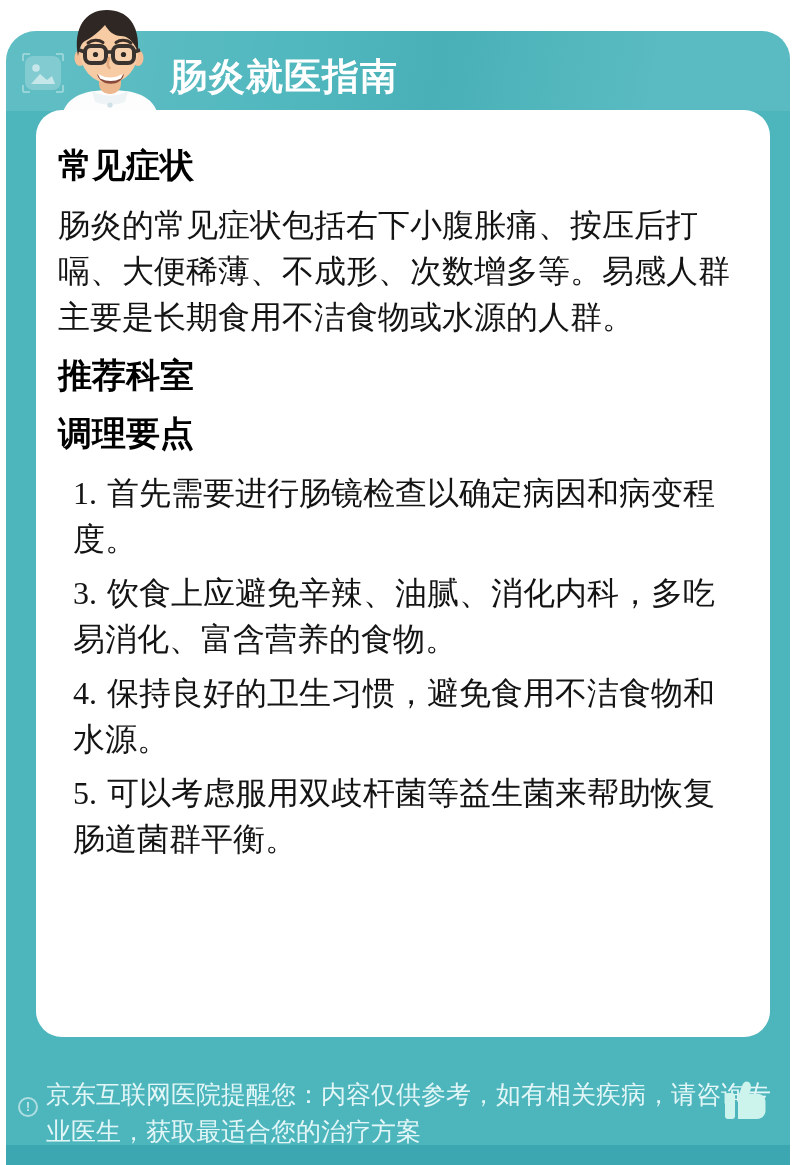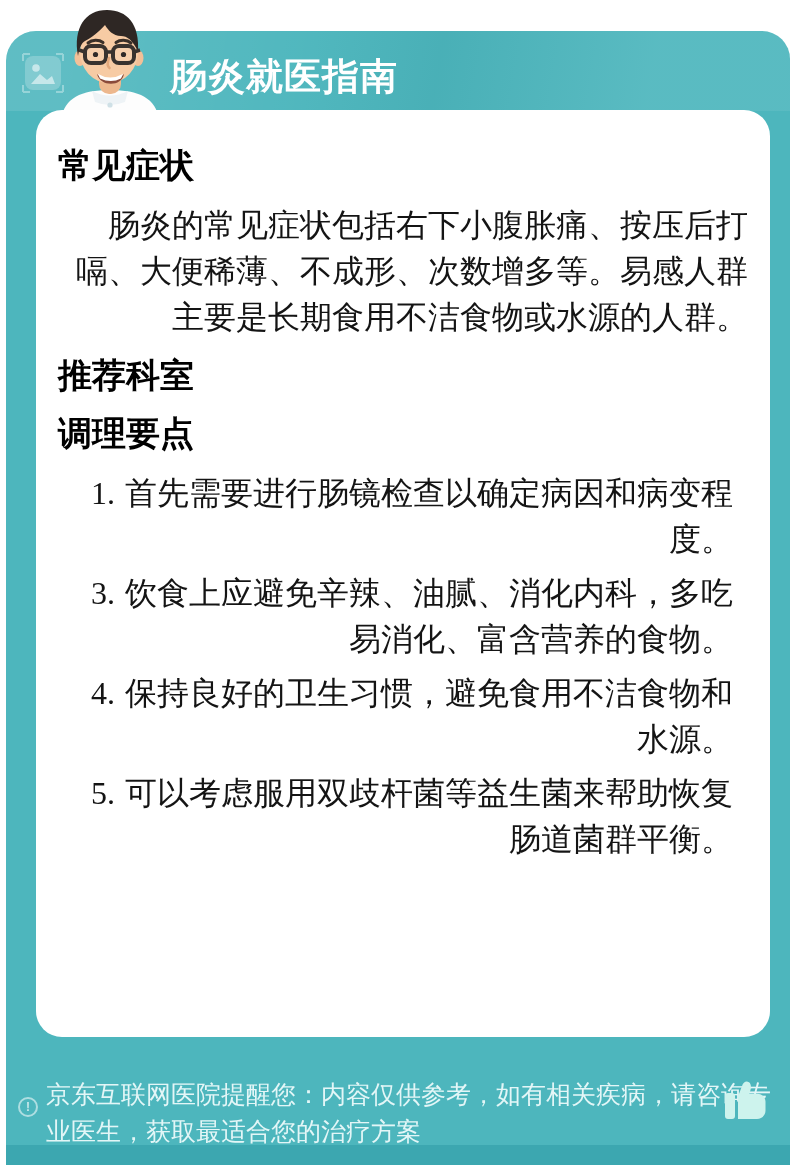--- a/index.html
+++ b/index.html
@@ -49,21 +49,21 @@
     background:#ffffff;border-radius:26px;
     padding:30px 22px 20px;box-sizing:border-box;
     color:var(--body-text,#141414);
     overflow:hidden;
   }
   .card h2{
     font-size:34px;line-height:42px;font-weight:700;color:#000;
     margin:14px 0 16px;
   }
   .card h2:first-child{margin-top:4px;}
-  .card p{font-size:32px;line-height:46px;margin:0 0 14px;text-align:right;}
+  .card p{font-size:32px;line-height:46px;margin:0 0 14px;}
   .card p.li{margin:0 15px 8px;}
   .num{
     font-family:"Liberation Serif","DejaVu Serif",serif;
     margin-right:10px;
   }
 
   
   .disclaimer{
     position:absolute;left:46px;top:1076px;width:736px;
     font-size:25px;line-height:37px;

